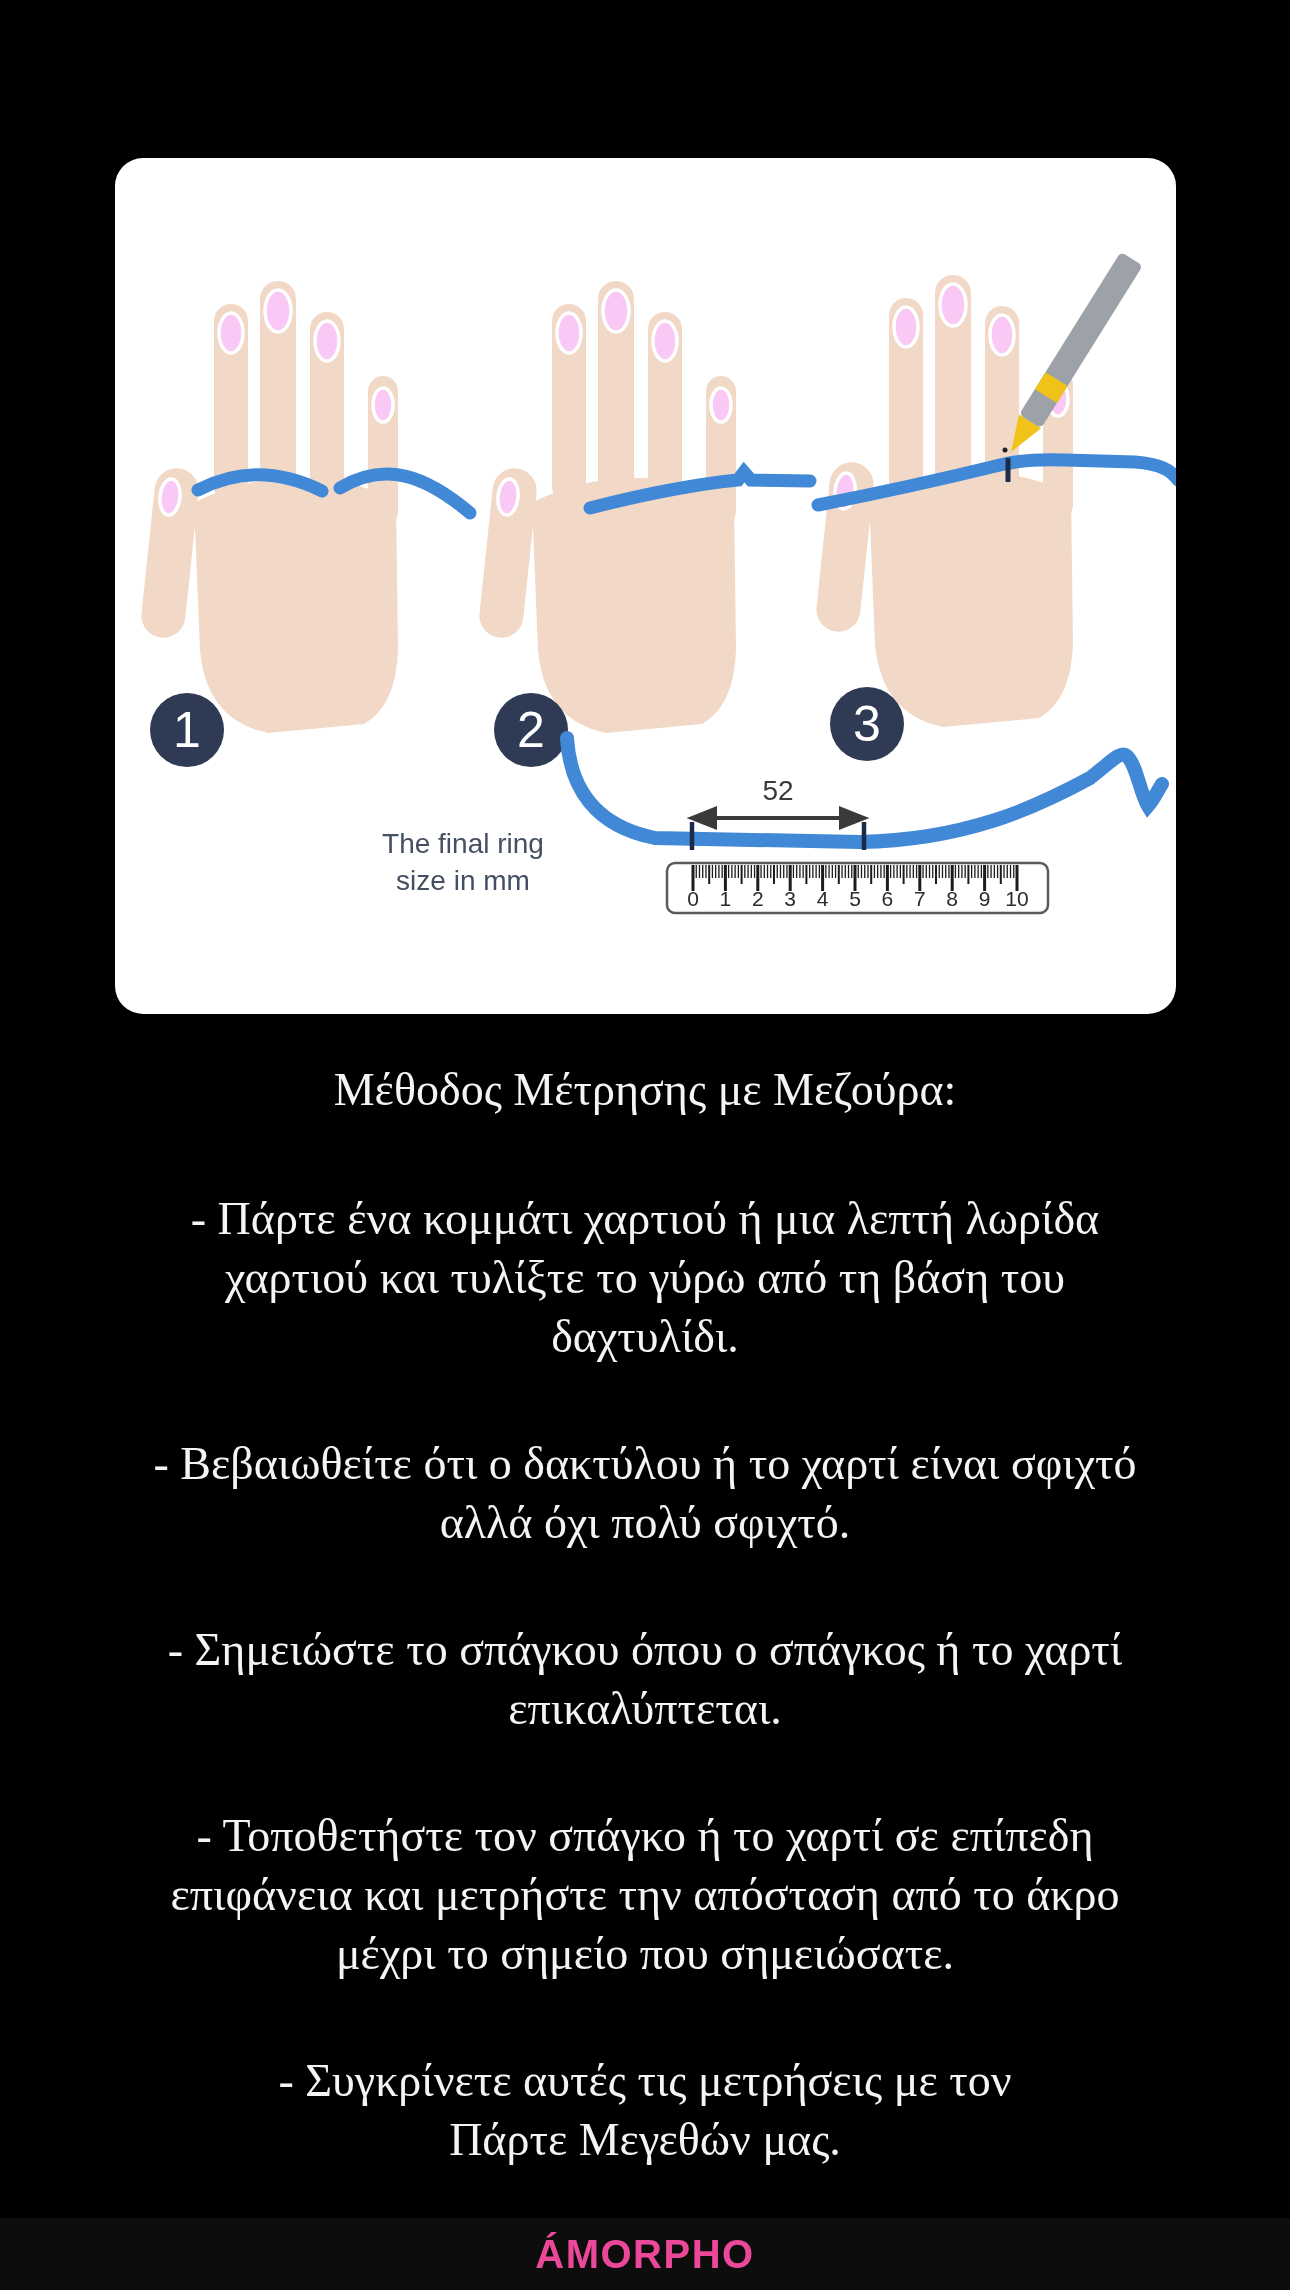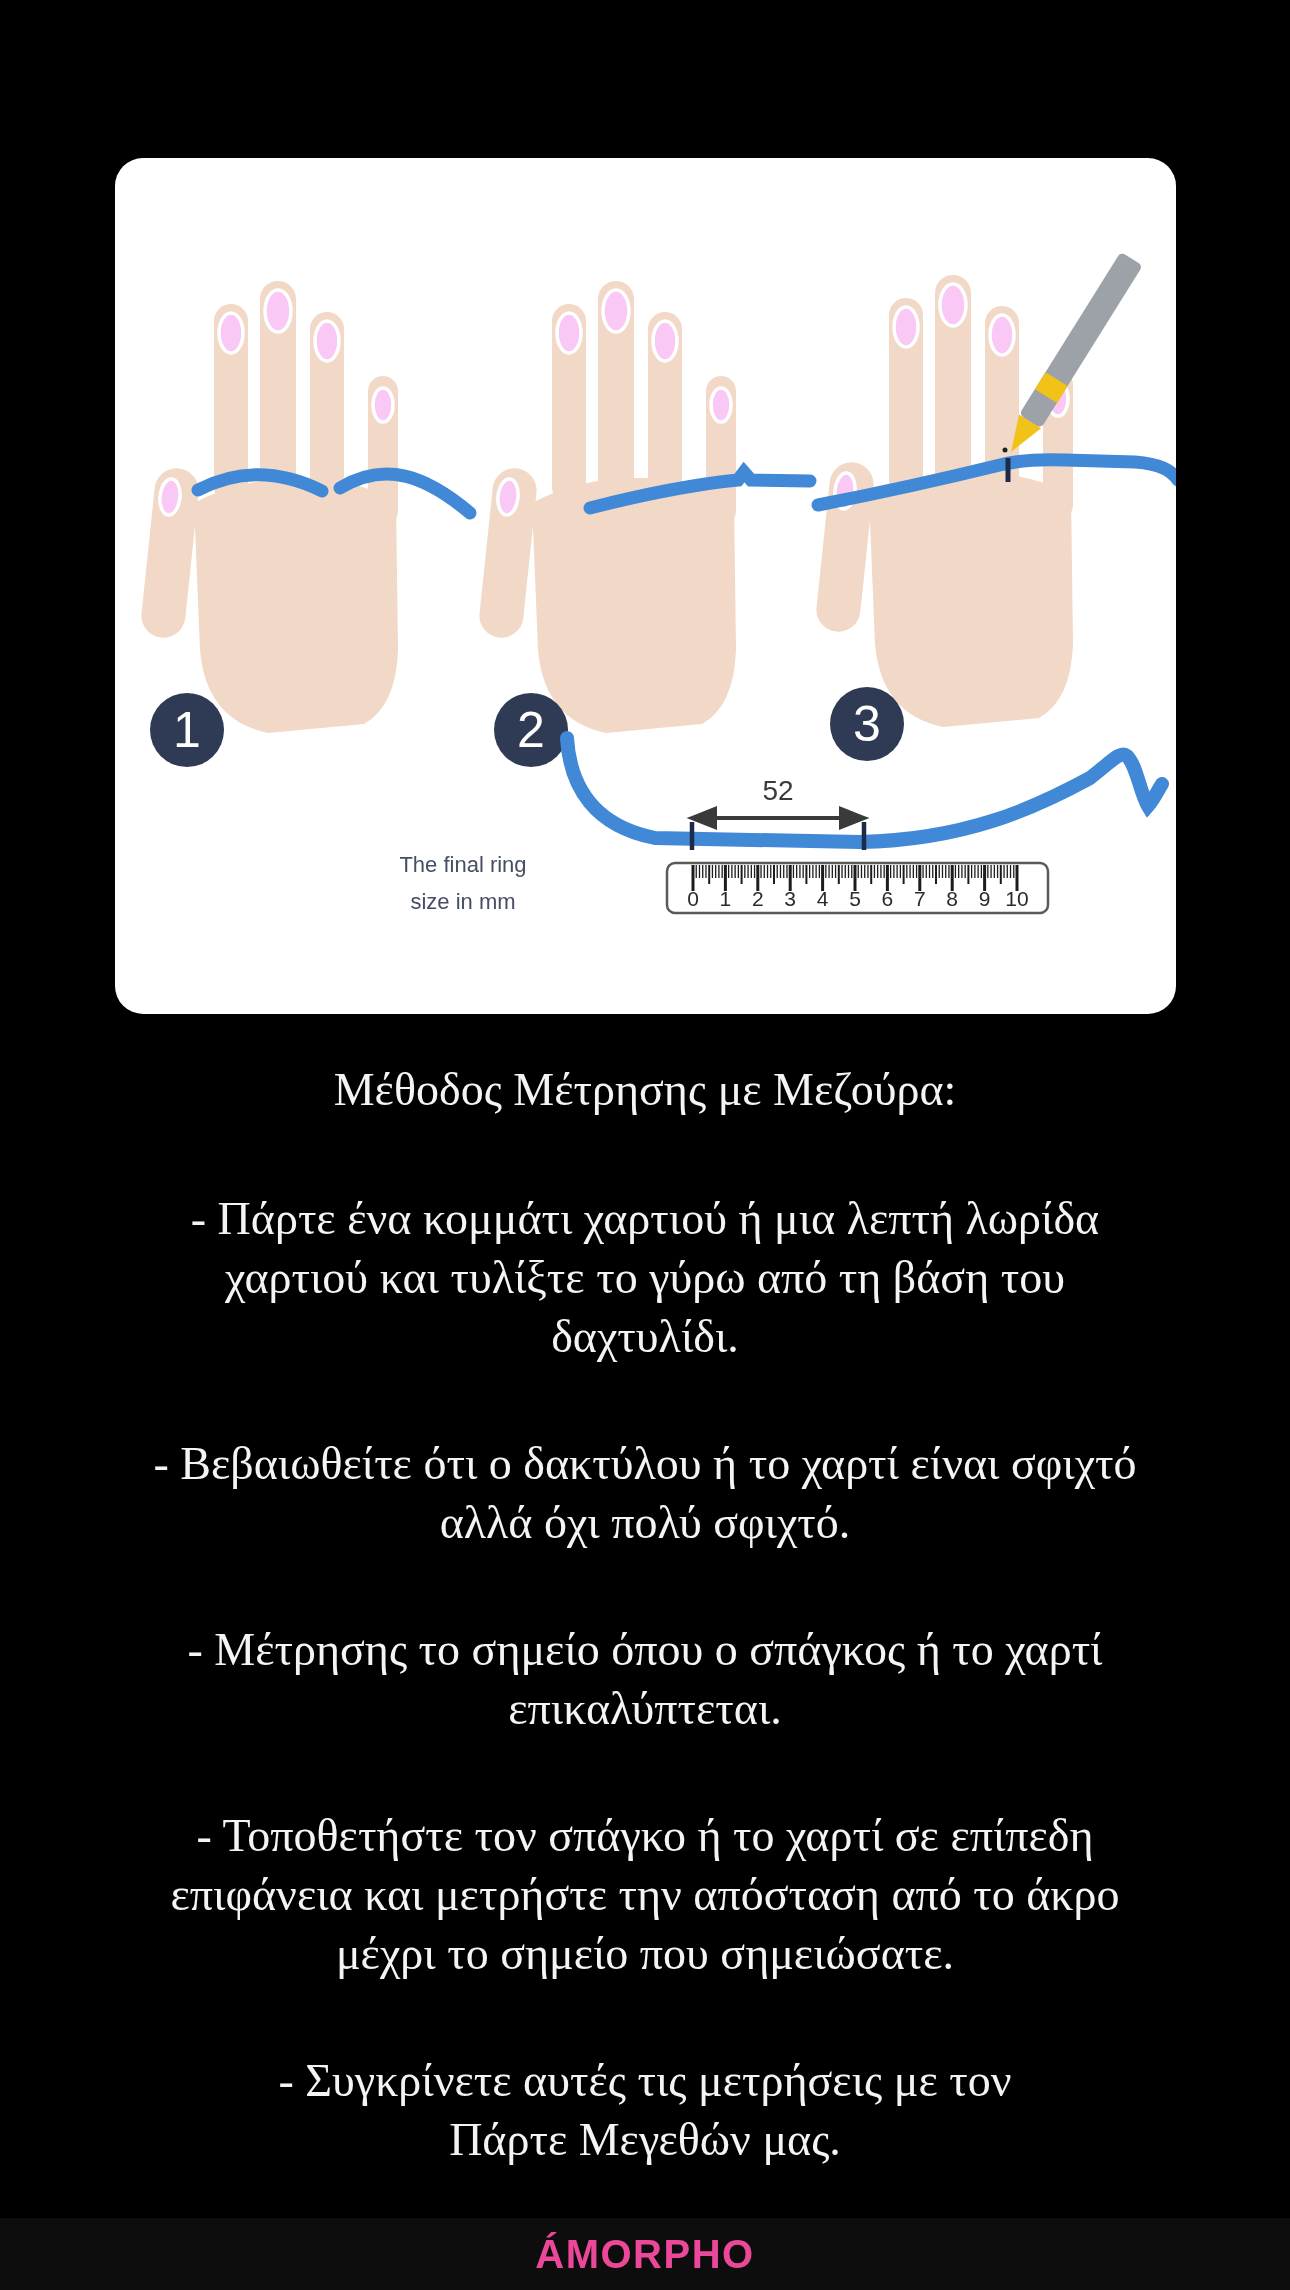--- a/index.html
+++ b/index.html
@@ -1,22 +1,22 @@
 <!DOCTYPE html>
 <html><head>
 <meta charset="utf-8">
 <style>
   html,body{margin:0;padding:0;background:#000;}
   .screen{position:relative;width:1290px;height:2290px;background:#000;overflow:hidden;
           font-family:"Liberation Sans",sans-serif;}
   .card{position:absolute;left:115px;top:158px;width:1061px;height:856px;
         background:#ffffff;border-radius:28px;overflow:hidden;}
   .card svg{position:absolute;left:0;top:0;}
-  .caption{position:absolute;left:213px;top:688px;width:270px;text-align:center;
-           color:#454f63;font-size:22px;line-height:37px;font-family:"Liberation Sans",sans-serif;}
+  .caption{position:absolute;left:213px;top:667px;width:270px;text-align:center;
+           color:#454f63;font-size:28px;line-height:37px;font-family:"Liberation Sans",sans-serif;}
   .instructions{position:absolute;left:50%;top:1060px;transform:translateX(-50%);
                 width:1140px;text-align:center;color:#f4f4f4;
                 font-family:"Liberation Serif","DejaVu Serif",serif;font-size:46px;line-height:59px;}
   .instructions .heading{margin:0 0 70px 0;}
   .instructions .para{margin:0 0 68px 0;}
   .footer{position:absolute;left:0;top:2218px;width:1290px;height:72px;background:#0d0d0d;
           display:flex;align-items:center;justify-content:center;}
   .brand{color:#ec4899;font-size:40px;font-weight:bold;letter-spacing:1.5px;
          font-family:"Liberation Sans",sans-serif;}
 </style>
@@ -225,21 +225,21 @@
     <div class="para">
         <div>- Πάρτε ένα κομμάτι χαρτιού ή μια λεπτή λωρίδα</div>
         <div>χαρτιού και τυλίξτε το γύρω από τη βάση του</div>
         <div>δαχτυλίδι.</div>
       </div>
     <div class="para">
         <div>- Βεβαιωθείτε ότι ο δακτύλου ή το χαρτί είναι σφιχτό</div>
         <div>αλλά όχι πολύ σφιχτό.</div>
       </div>
     <div class="para">
-        <div>- Μέτρησης το σημείο όπου ο σπάγκος ή το χαρτί</div>
+        <div>- Σημειώστε το σπάγκου όπου ο σπάγκος ή το χαρτί</div>
         <div>επικαλύπτεται.</div>
       </div>
     <div class="para">
         <div>- Τοποθετήστε τον σπάγκο ή το χαρτί σε επίπεδη</div>
         <div>επιφάνεια και μετρήστε την απόσταση από το άκρο</div>
         <div>μέχρι το σημείο που σημειώσατε.</div>
       </div>
     <div class="para">
         <div>- Συγκρίνετε αυτές τις μετρήσεις με τον</div>
         <div>Πάρτε Μεγεθών μας.</div>

